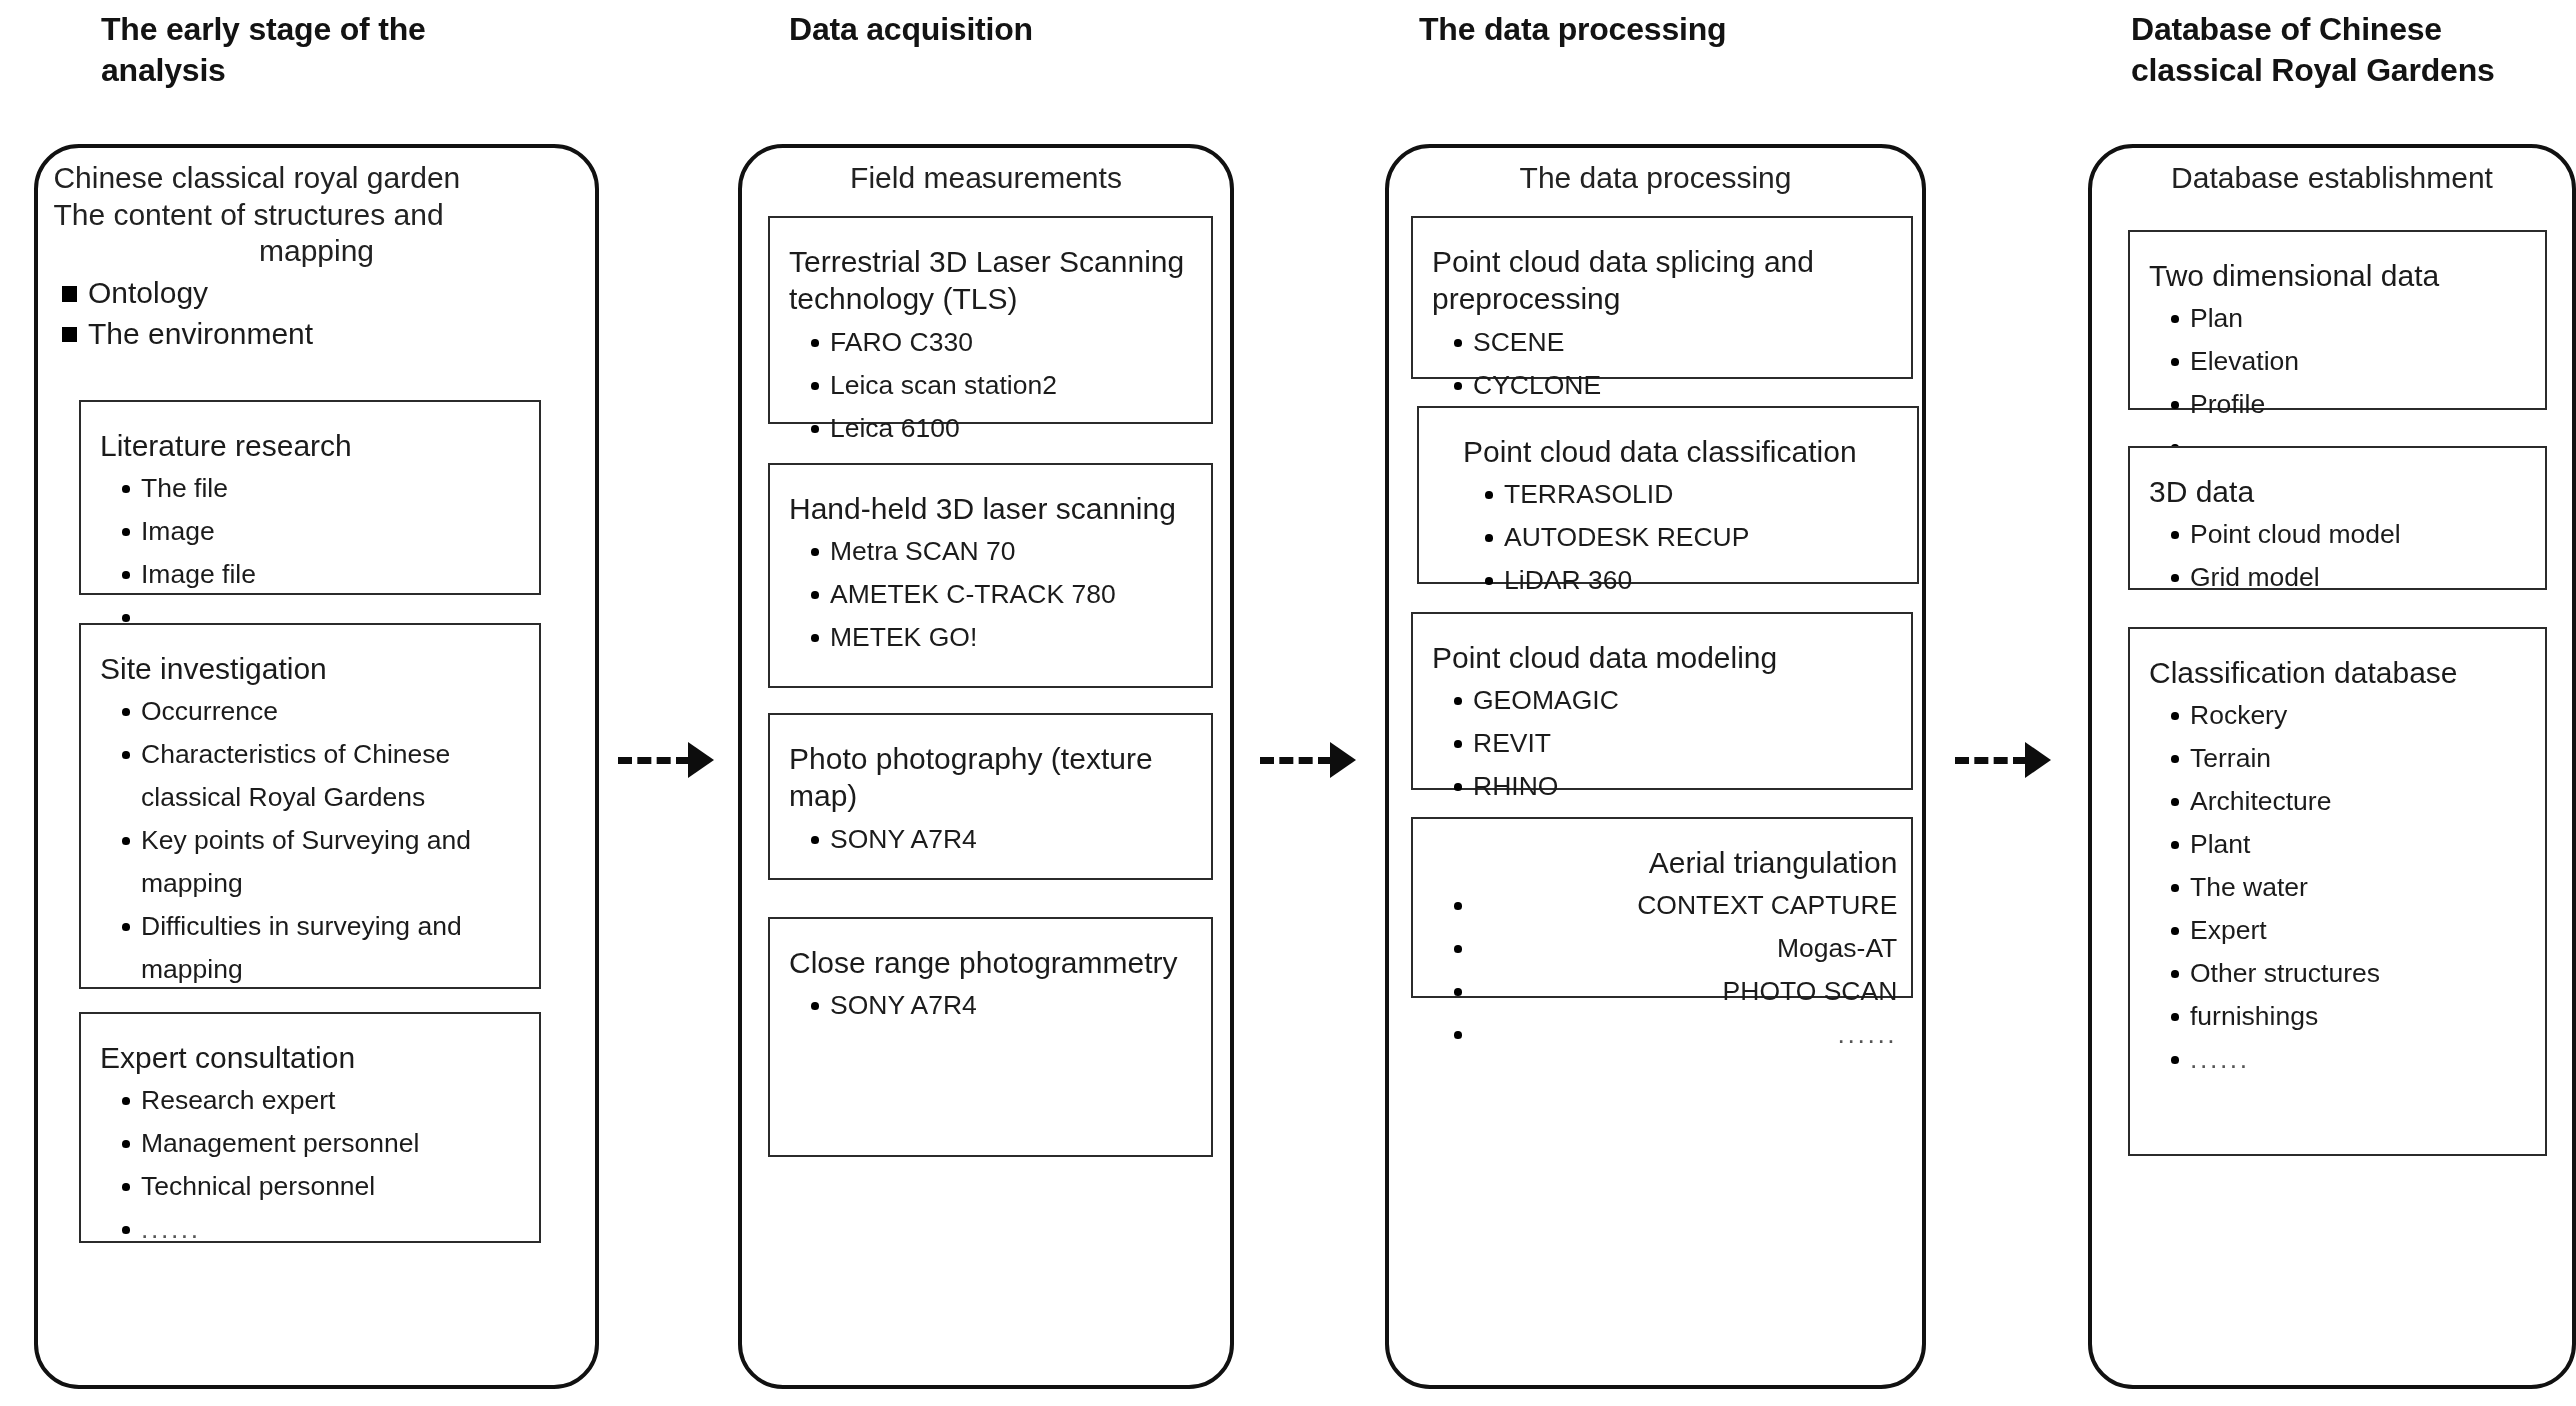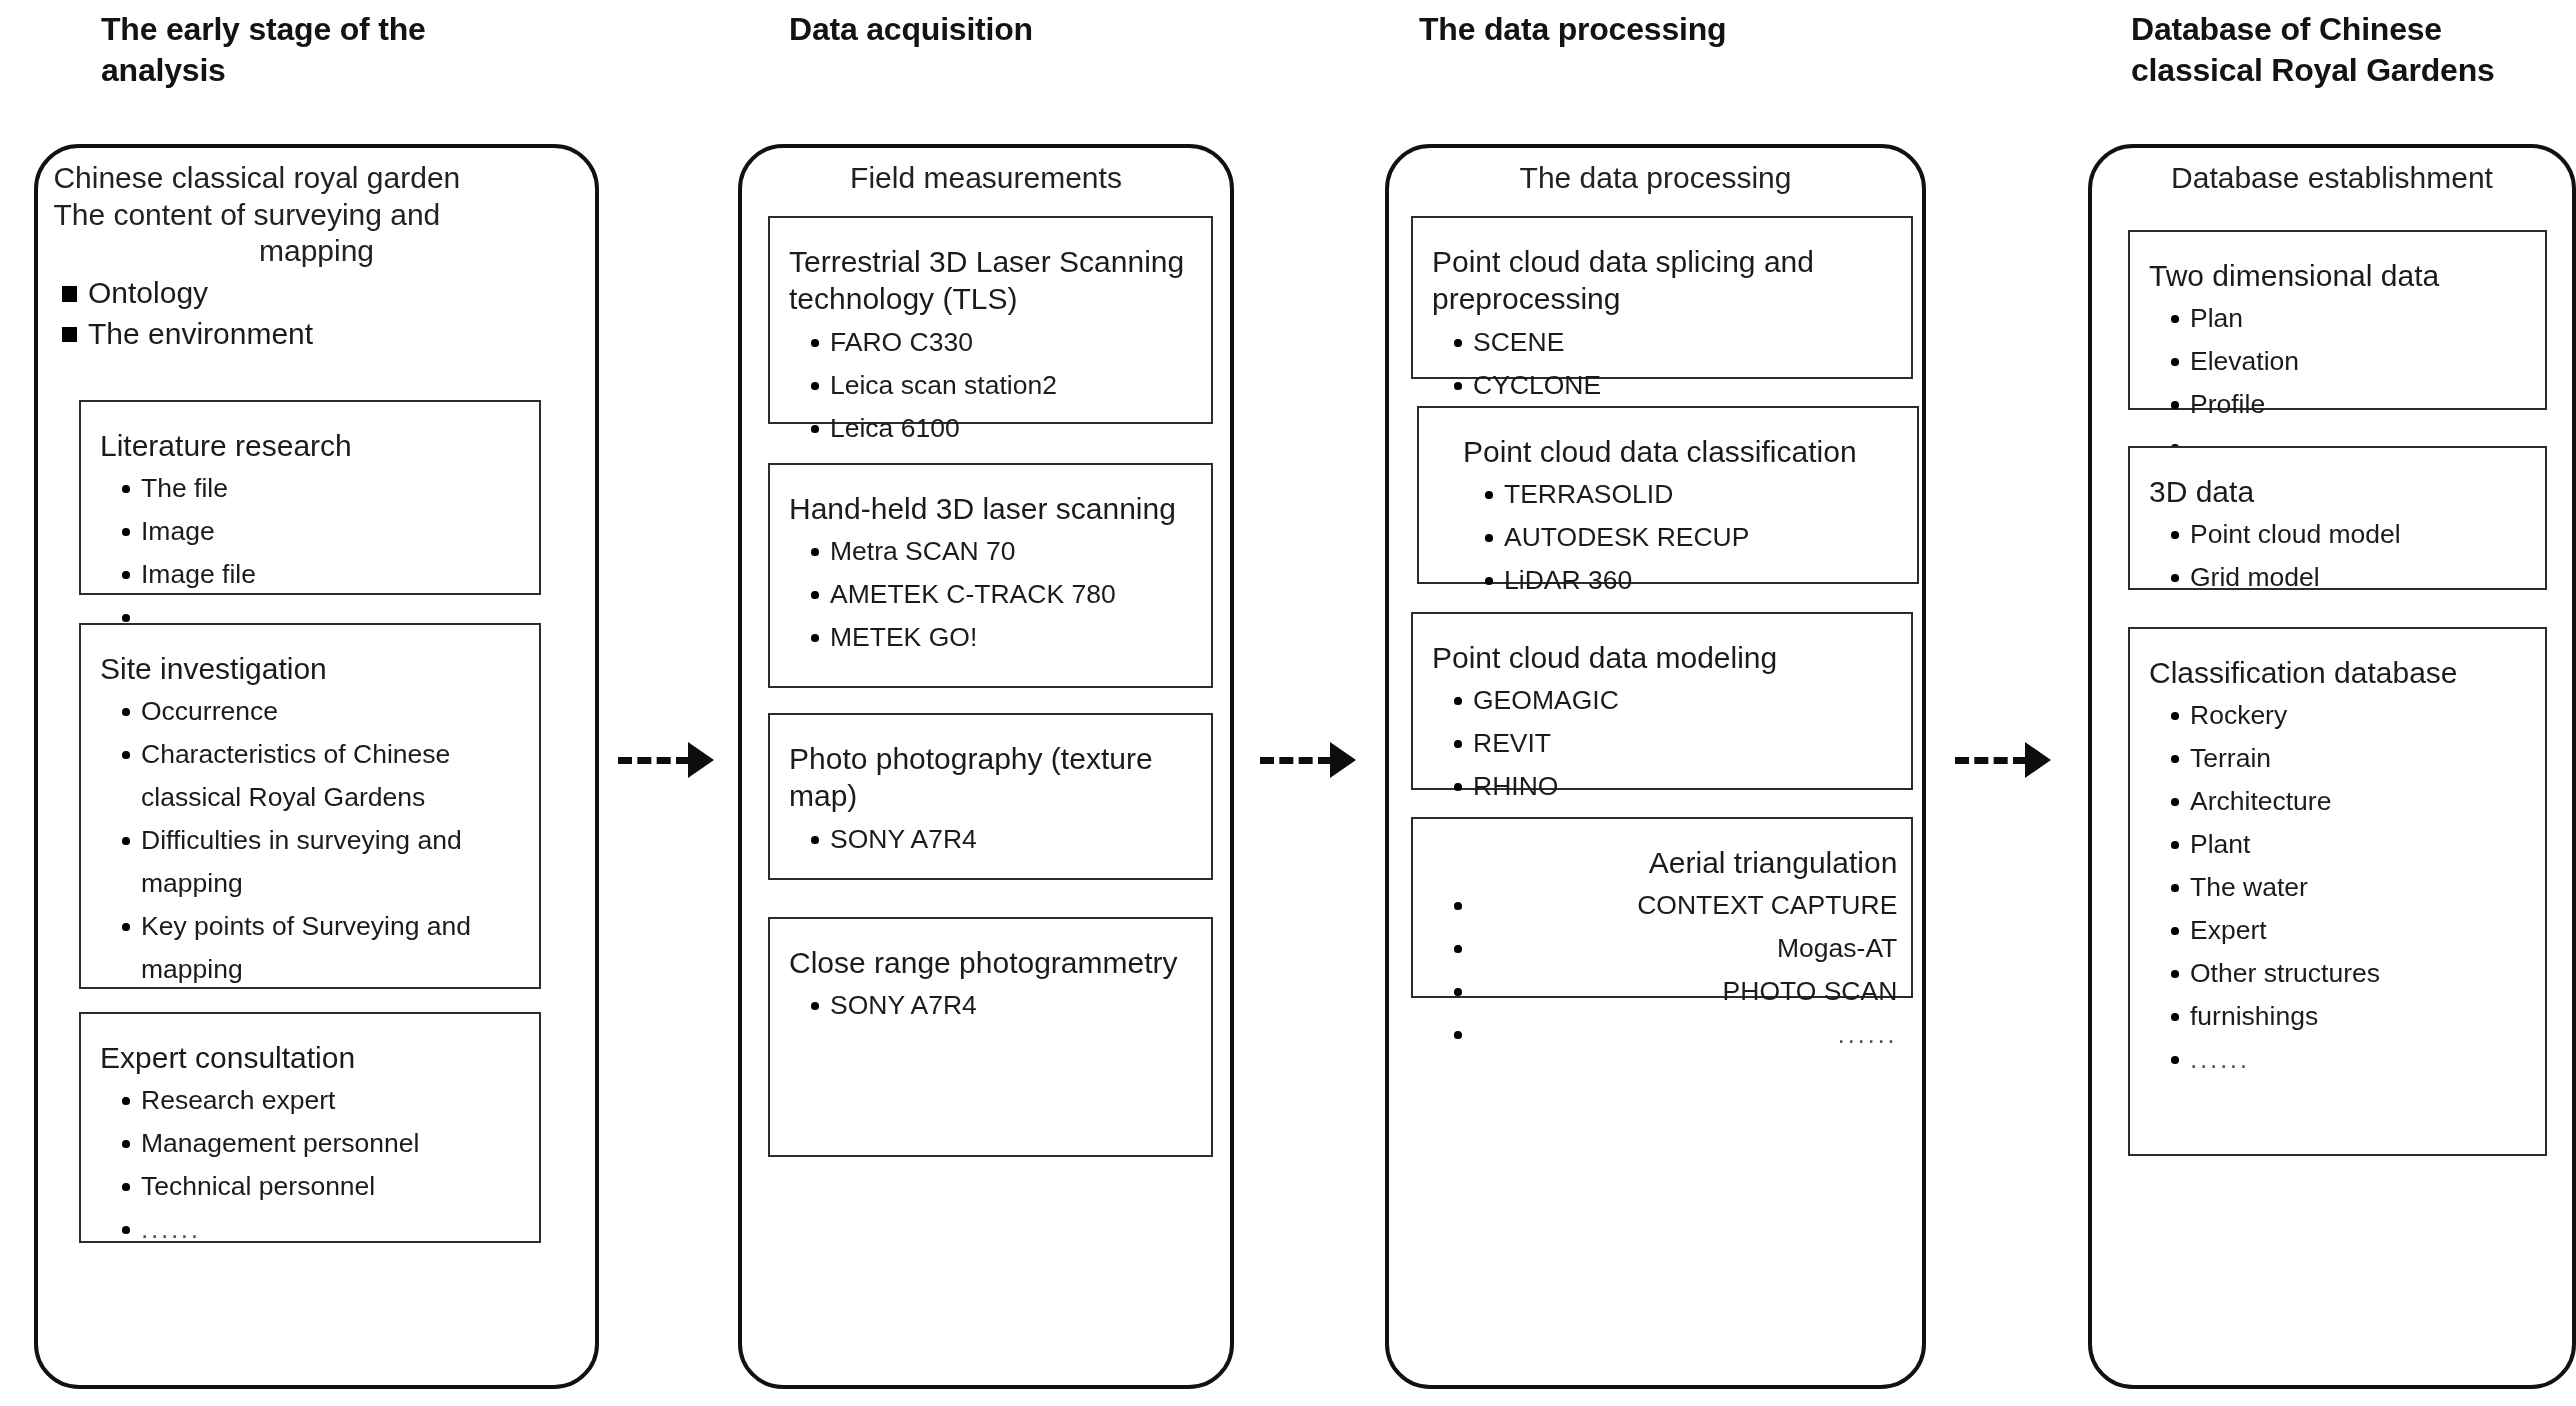--- a/index.html
+++ b/index.html
@@ -137,21 +137,21 @@
 <body>
 
 <div class="canvas">
 
   <div class="column" style="left:34px; width:565px;">
     <div class="col-title" style="left:67px; width:445px;">The early stage of the analysis</div>
 
     <div class="panel" style="left:0px; top:144px; width:565px; height:1245px;">
       <div class="panel-heading lead-left">
         <span>Chinese classical royal garden</span><br>
-        <span>The content of surveying and</span>
+        <span>The content of structures and</span>
         <span class="line-center">mapping</span>
       </div>
       <ul class="sq-list">
         <li>Ontology</li>
         <li>The environment</li>
       </ul>
 
       <div class="box" style="position:absolute; left:41px; top:252px; width:462px; height:195px;">
         <div class="box-title">Literature research</div>
         <ul class="bullets">
@@ -160,22 +160,22 @@
           <li>Image file</li>
           <li class="ellipsis">......</li>
         </ul>
       </div>
 
       <div class="box" style="position:absolute; left:41px; top:475px; width:462px; height:366px;">
         <div class="box-title">Site investigation</div>
         <ul class="bullets">
           <li>Occurrence</li>
           <li>Characteristics of Chinese classical Royal Gardens</li>
+          <li>Key points of Surveying and mapping</li>
           <li>Difficulties in surveying and mapping</li>
-          <li>Key points of Surveying and mapping</li>
         </ul>
       </div>
 
       <div class="box" style="position:absolute; left:41px; top:864px; width:462px; height:231px;">
         <div class="box-title">Expert consultation</div>
         <ul class="bullets">
           <li>Research expert</li>
           <li>Management personnel</li>
           <li>Technical personnel</li>
           <li class="ellipsis">......</li>

